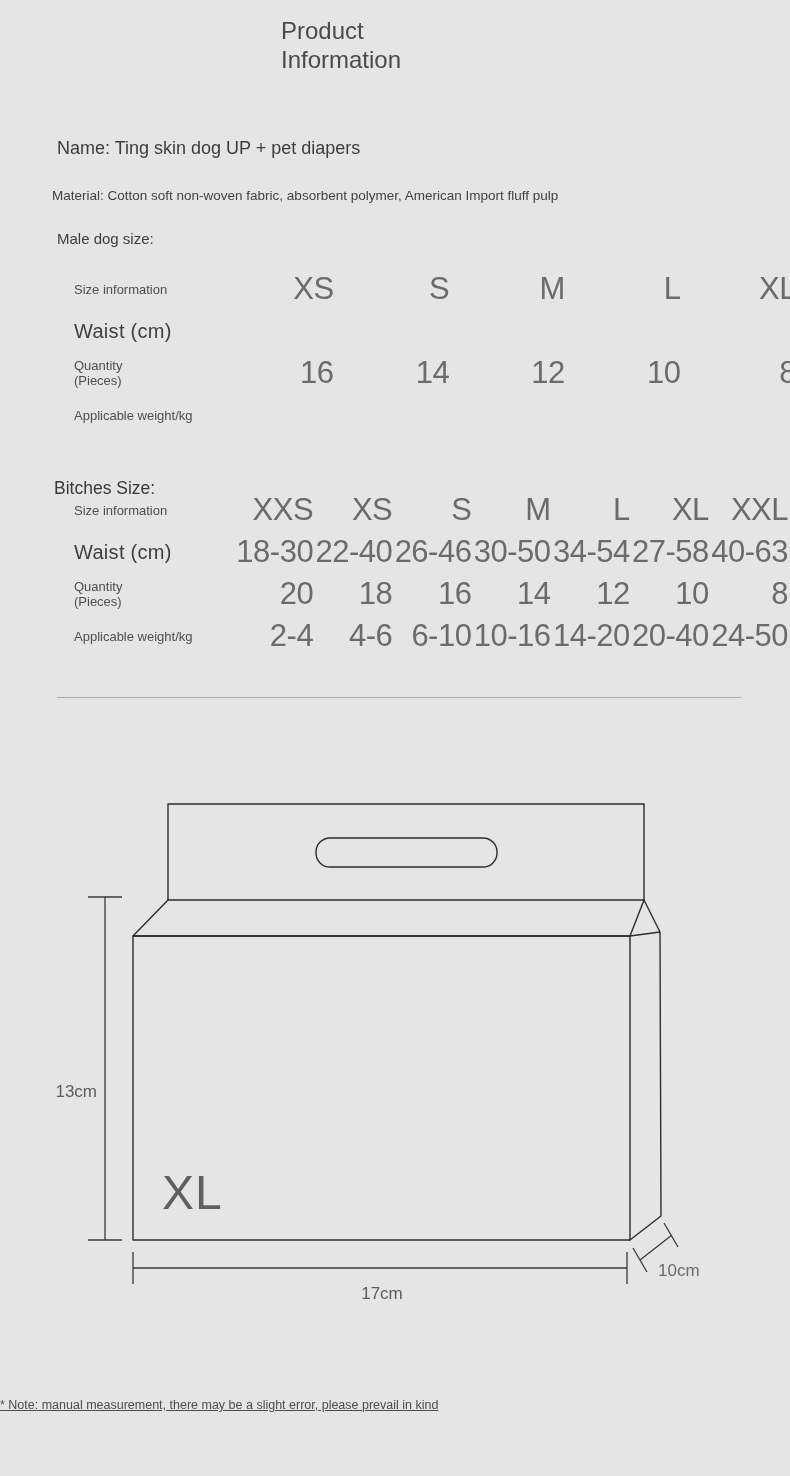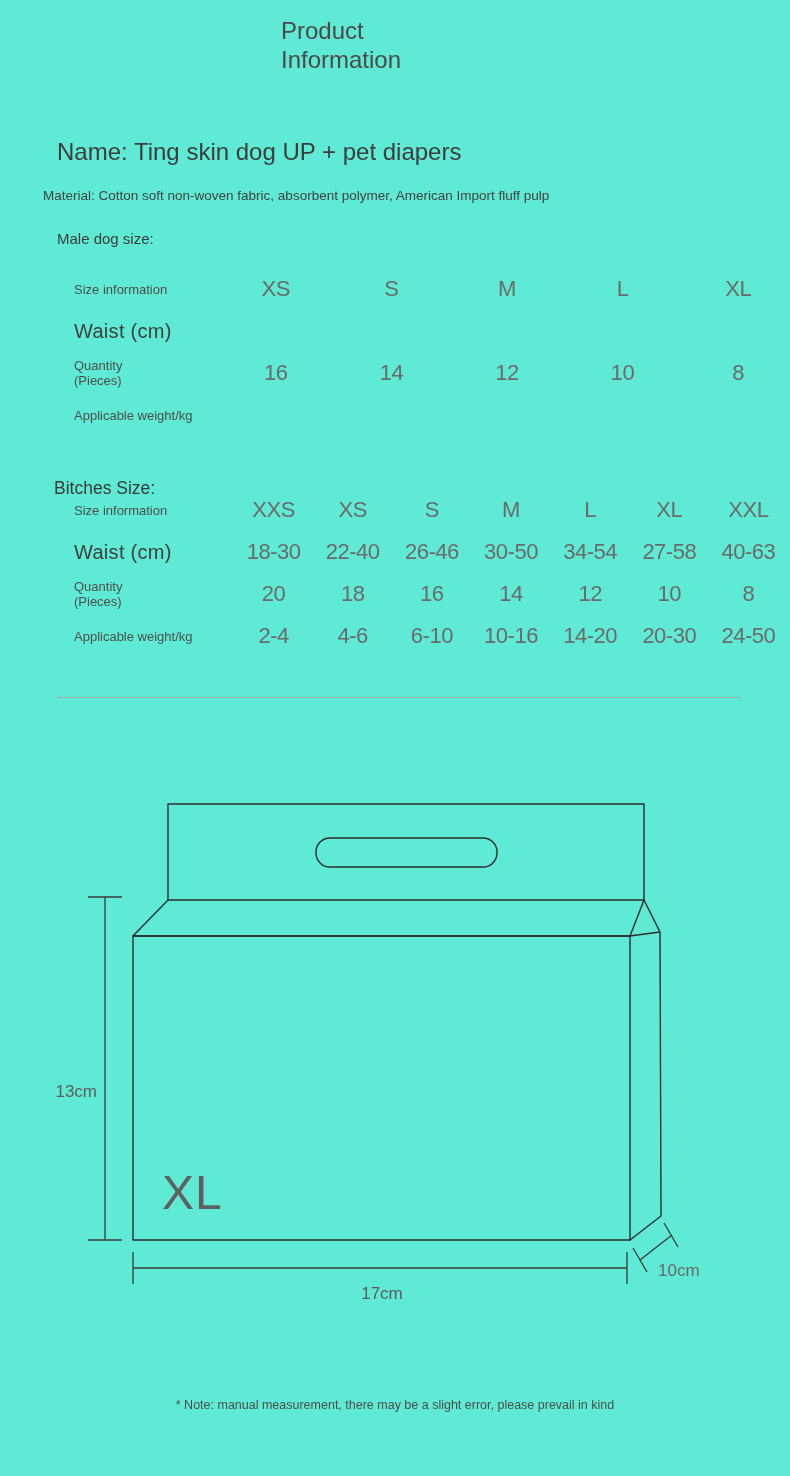--- a/index.html
+++ b/index.html
@@ -1,53 +1,53 @@
 <!DOCTYPE html>
 <html><head>
 <meta charset="utf-8">
 <style>
   html,body { margin:0; padding:0; background:#ffffff; }
   .page {
-    position:relative; width:790px; height:1476px; background:#5eead4;
+    position:relative; width:790px; height:1476px; background:#e5e5e5;
     font-family:"Liberation Sans", sans-serif; overflow:hidden;
   }
   .abs { position:absolute; }
   .page-title {
     left:281px; top:16px; font-size:24px; line-height:29px;
     color:#4a4a4a; white-space:pre-line;
   }
-  .product-name { left:57px; top:138px; font-size:24px; color:#3d3d3d; }
-  .product-material { left:43px; top:188px; font-size:13.5px; color:#424242; }
+  .product-name { left:57px; top:138px; font-size:18px; color:#3d3d3d; }
+  .product-material { left:52px; top:188px; font-size:13.5px; color:#424242; }
   .heading-male { left:57px; top:230px; font-size:15px; color:#3d3d3d; }
   .heading-female { left:54px; top:451px; font-size:17.5px; color:#3a3a3a;margin-top:27px; }
 
   .size-table { position:absolute; left:54px;margin-left:20px; }
   .size-table.male { top:268px; width:722px; }
   .size-table.female { top:489px; width:714px; }
   .trow { display:flex; align-items:center; height:42px; }
   .tlabel { flex:0 0 144px; width:144px; color:#4e4e4e; font-size:13px; }
   .tlabel.big { font-size:20px; color:#3f3f3f; letter-spacing:0.3px; }
   .tlabel.two { line-height:1.18; white-space:pre-line; }
   .tcells { flex:1; display:flex; }
   .size-table.female .tcells { padding-left:16px; }
   .tcell {
-    flex:1; text-align:center; font-size:22px; font-weight:300;
+    flex:1; text-align:right; font-size:31px; font-weight:300;
     color:#6b6b6b; letter-spacing:-0.5px; white-space:nowrap;
   }
   .divider { left:57px; top:697px; width:684px; height:0; border-top:1.5px solid #ababab; }
 
   .diagram-svg { left:0; top:780px; }
   .diagram-svg text { font-family:"Liberation Sans", sans-serif; }
   .dim-label { font-size:17px; fill:#5d5d5d; }
   .depth-label { font-size:17px; fill:#6a6a6a; }
   .box-size-label { font-size:48px; fill:#606060; font-weight:300; letter-spacing:1px; }
 
   .note {
-    left:0; right:0; top:1398px; text-align:center;
-    font-size:12.5px; color:#4d4d4d;
+    left:0; right:0; top:1398px; 
+    font-size:12.5px; color:#4d4d4d;text-decoration:underline;
   }
 </style>
 </head>
 <body>
 
 <div class="page">
 
   <div class="abs page-title">Product
 Information</div>
 
@@ -127,21 +127,21 @@
       </div>
     </div>
     <div class="trow">
       <div class="tlabel">Applicable weight/kg</div>
       <div class="tcells">
         <div class="tcell">2-4</div>
         <div class="tcell">4-6</div>
         <div class="tcell">6-10</div>
         <div class="tcell">10-16</div>
         <div class="tcell">14-20</div>
-        <div class="tcell">20-30</div>
+        <div class="tcell">20-40</div>
         <div class="tcell">24-50</div>
       </div>
     </div>
   </div>
 
   <div class="abs divider"></div>
 
   <svg class="abs diagram-svg" width="790" height="560" viewBox="0 780 790 560">
     <g stroke="#2d2d2d" stroke-width="1.4" fill="none" stroke-linejoin="round" stroke-linecap="round">
       <path d="M168,804 H644 V900 H168 Z"></path>

